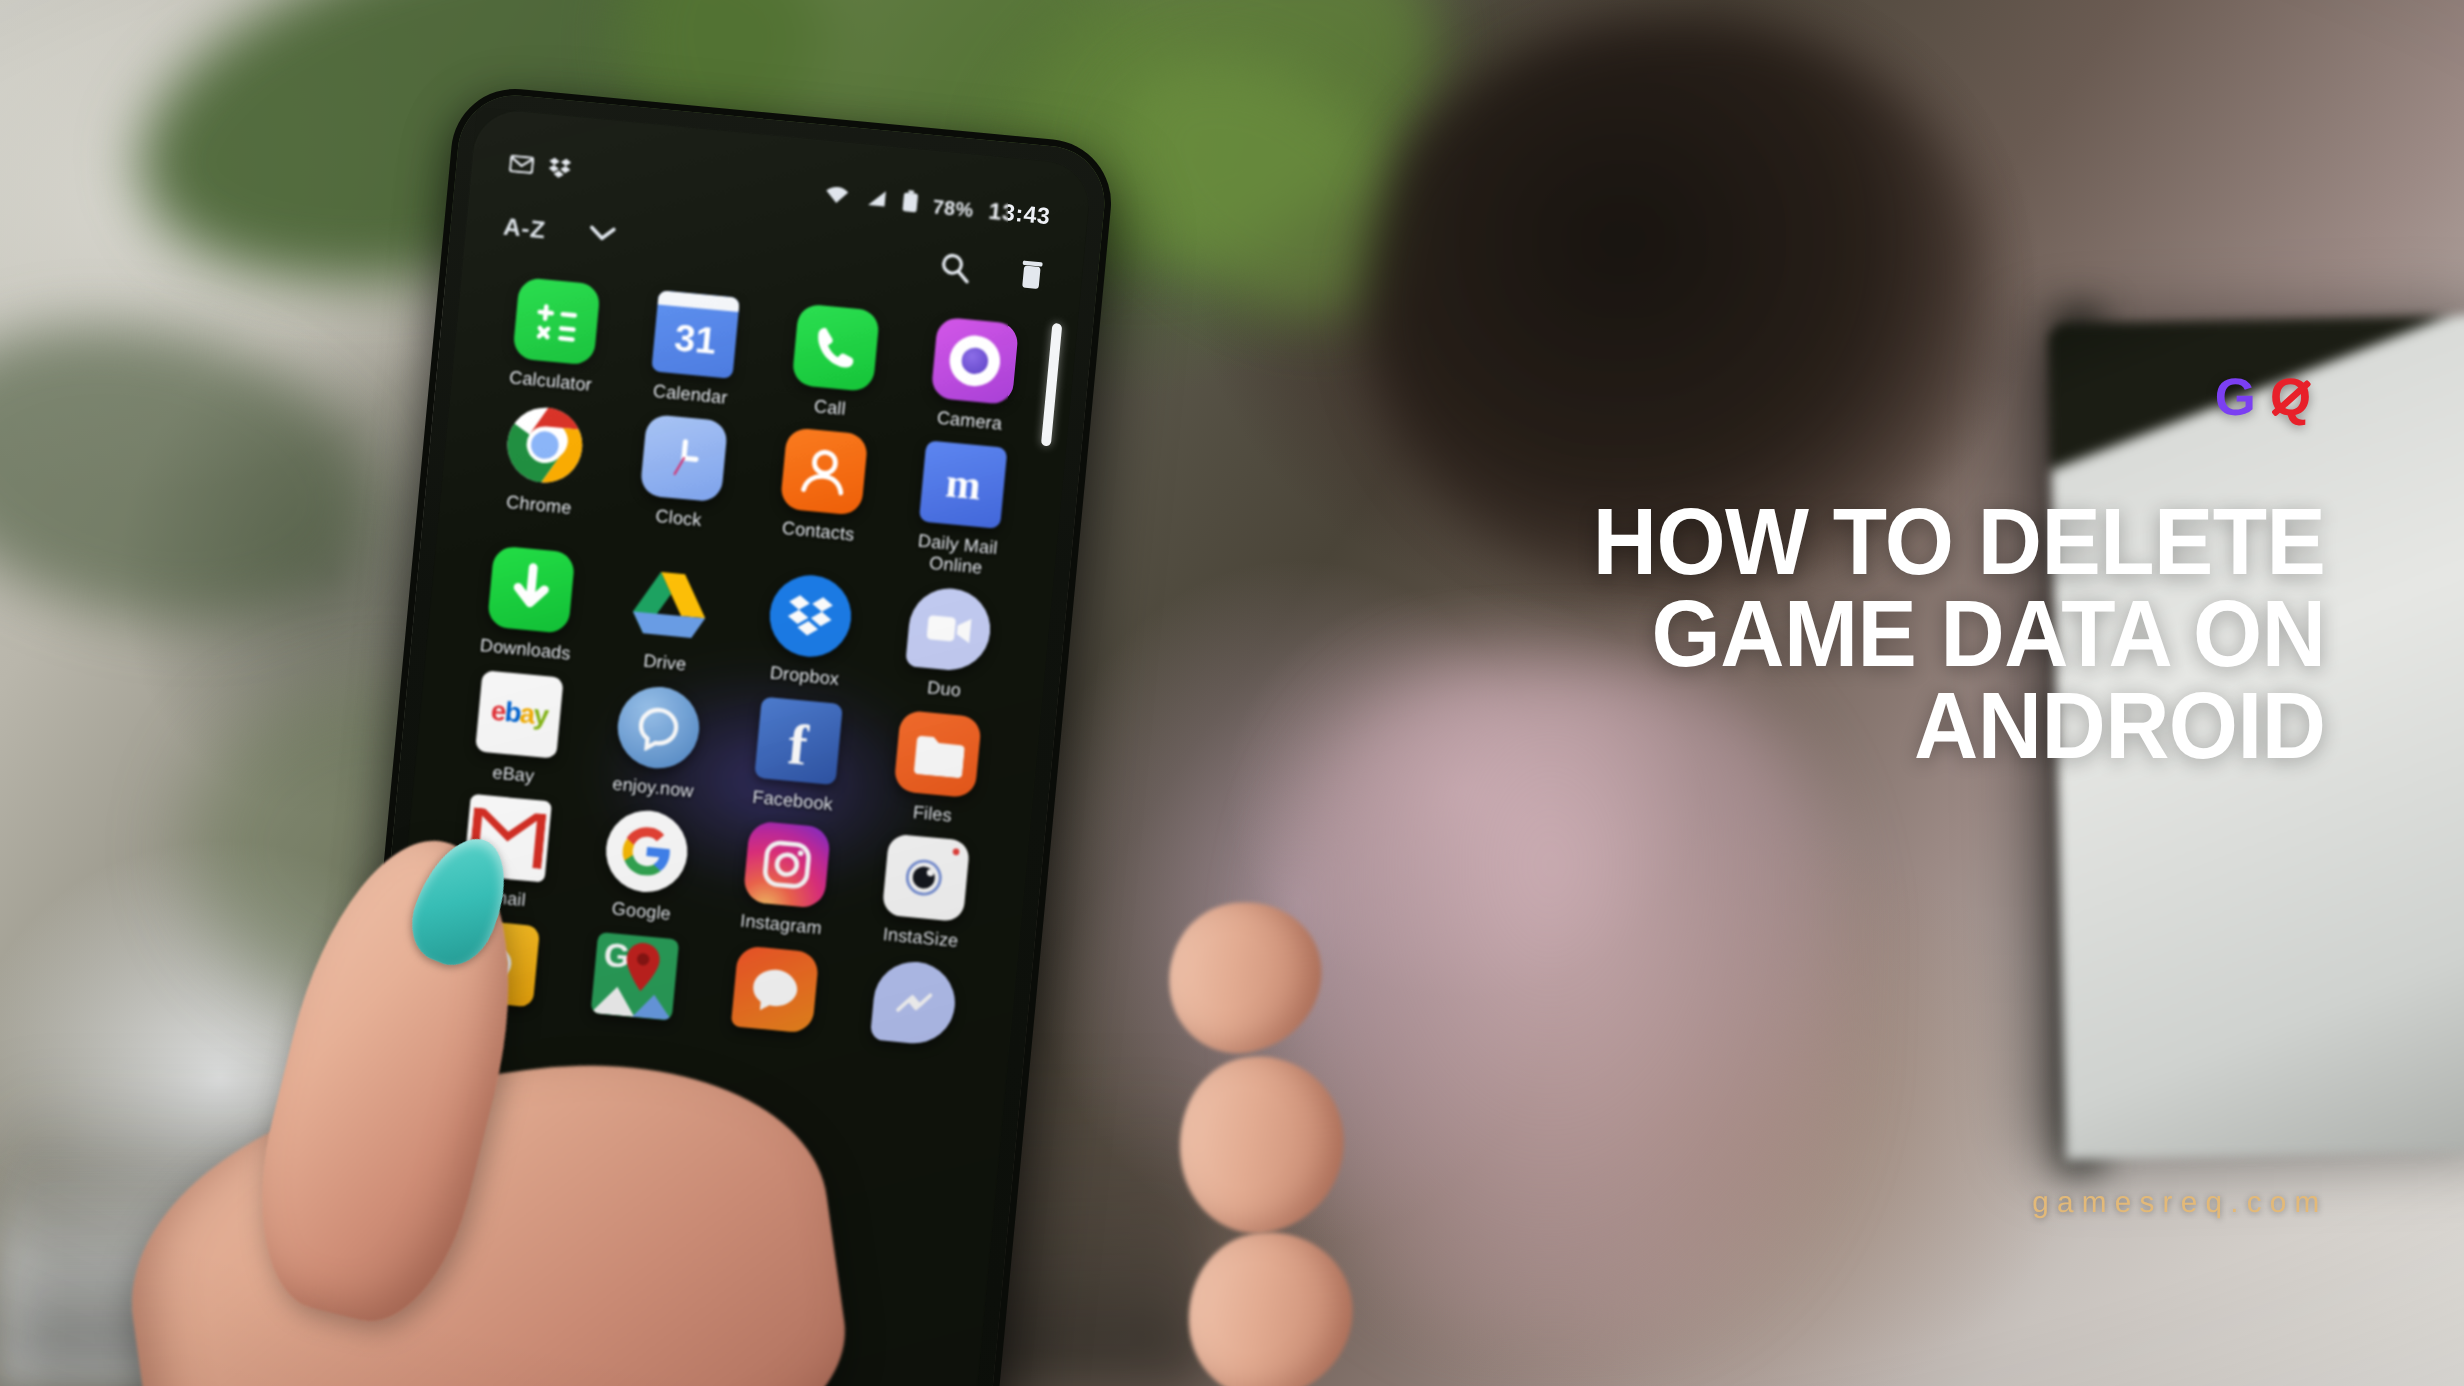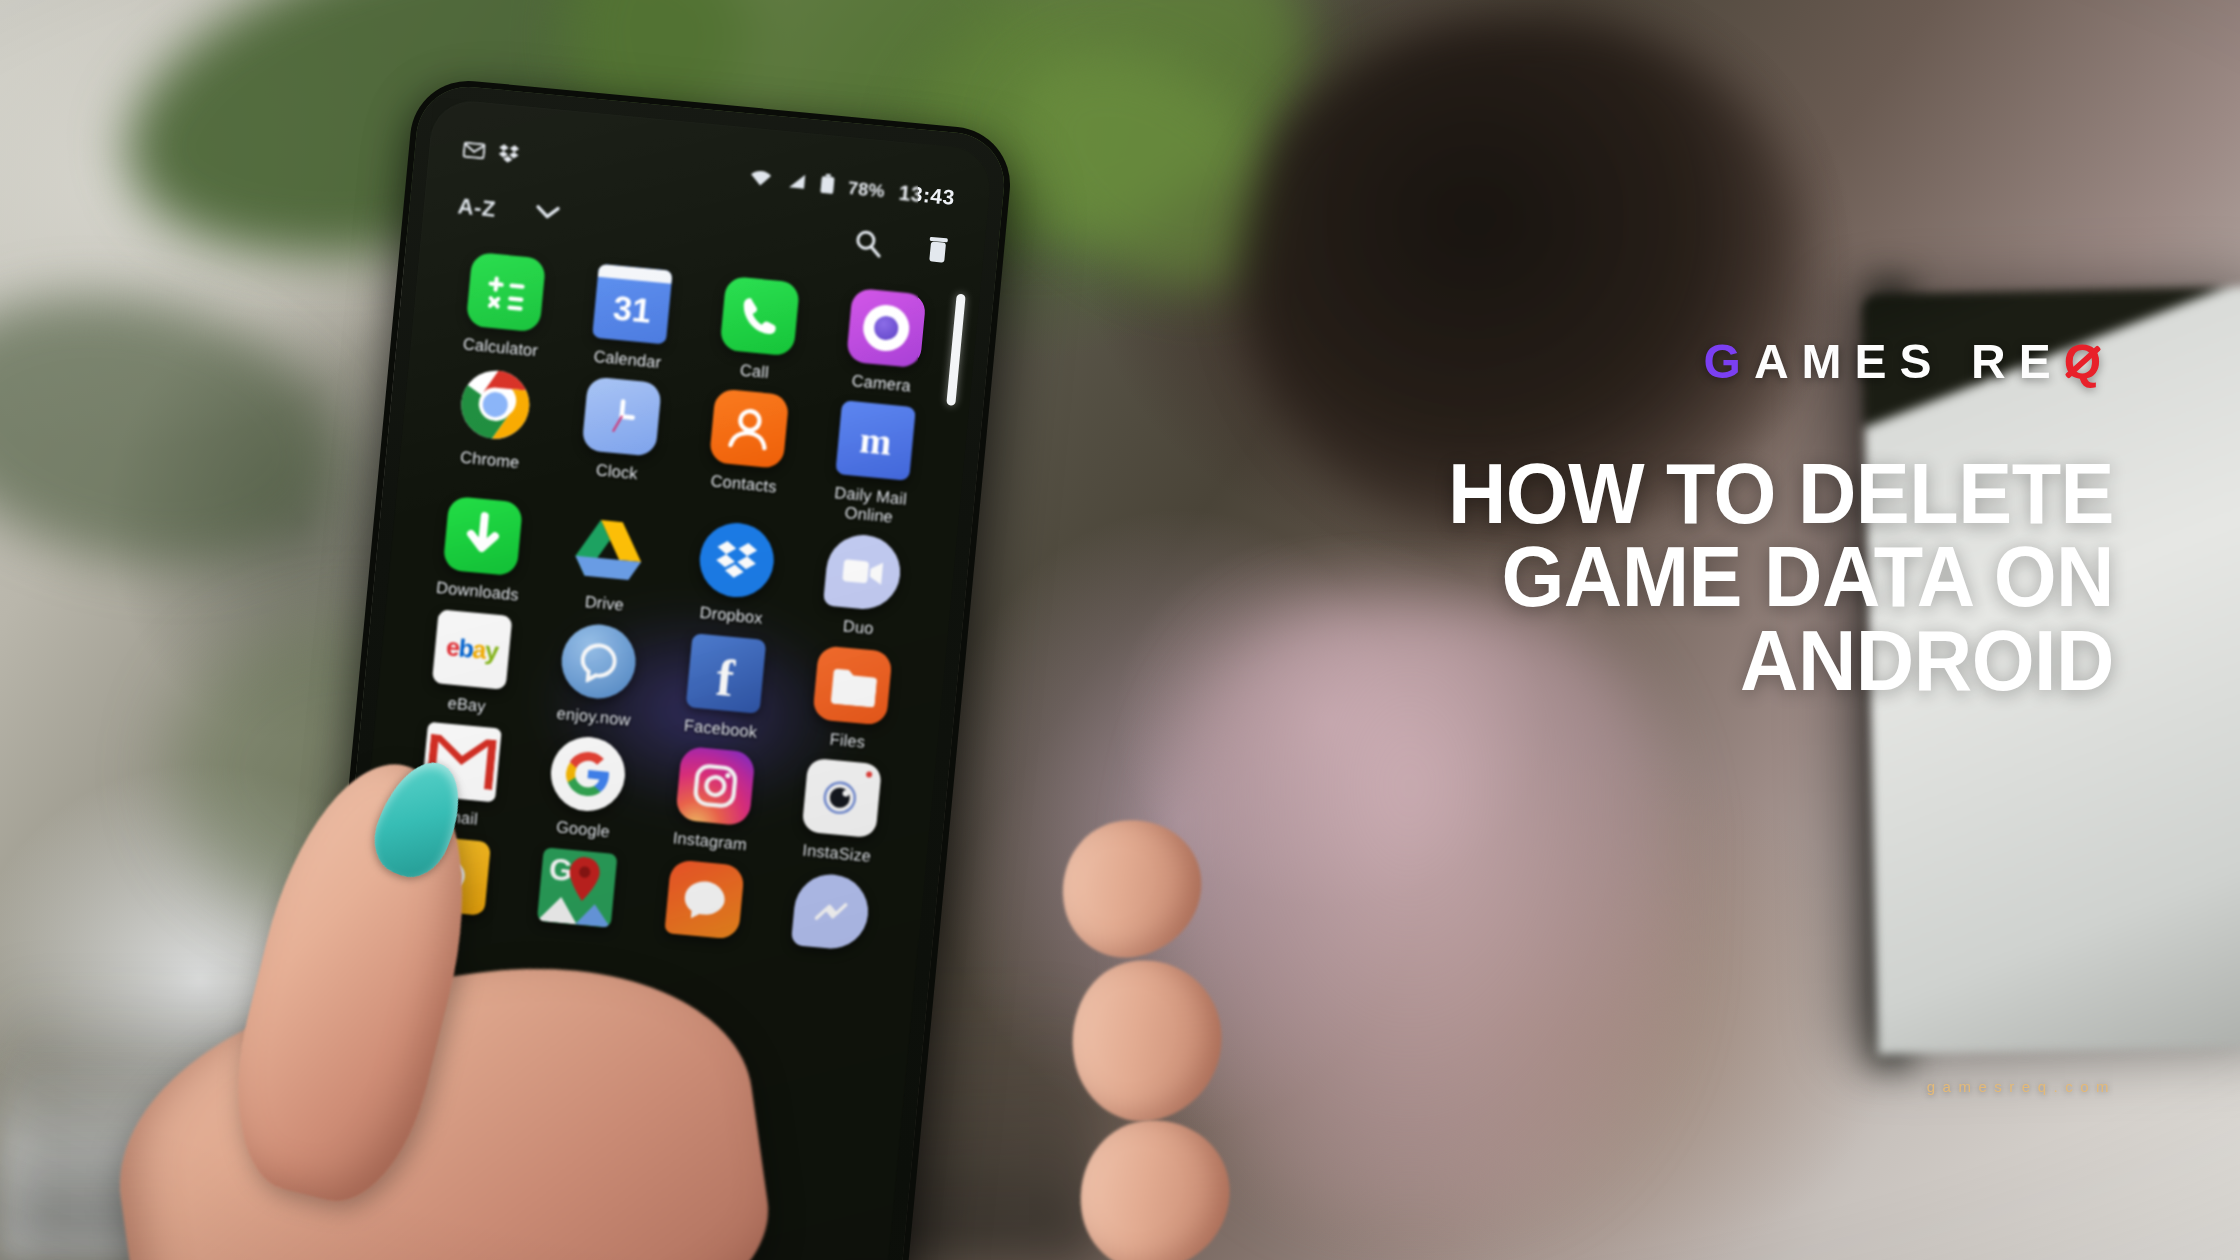--- a/index.html
+++ b/index.html
@@ -126,21 +126,21 @@
   .logo .slash{ position:absolute; left:-3px; top:50%; width:44px; height:6px; background:#e8202a;
     transform:translateY(-50%) rotate(-42deg); border-radius:2px; }
 
   .headline{ position:absolute; right:126px; top:452px; width:1010px; text-align:right;
     color:#ffffff; font-weight:700; font-size:86px; line-height:.97; letter-spacing:-.5px;
     text-transform:uppercase; font-family:"Liberation Sans", sans-serif;
     transform:scaleX(.94); transform-origin:100% 0;
     text-shadow:0 3px 18px rgba(0,0,0,.3); }
   .headline .ln{ display:block; }
 
-  .url{ position:absolute; right:124px; top:1078px; color:#e3b978; font-size:15px;
+  .url{ position:absolute; right:124px; top:1078px; color:#e3b978; font-size:27px;
     letter-spacing:7.5px; font-weight:400; text-shadow:0 1px 6px rgba(0,0,0,.35); }
 </style>
 </head>
 <body>
 
 <div id="stage">
 
   <div class="bg-base"></div>
   <div class="frond f1"></div>
   <div class="frond f2"></div>
@@ -480,21 +480,20 @@
   <div class="hand thumb"></div>
   <div class="hand nail"></div>
   <div class="hand fing fi1"></div>
   <div class="hand fing fi2"></div>
   <div class="hand fing fi3"></div>
 
   <div class="vignette"></div>
 
   <div class="logo">
     <span class="g">G</span>
-      <span class="w">AMES RE</span>
       <span class="qwrap"><span class="q">Q</span><span class="slash"></span></span>
   </div>
 
   <h1 class="headline">
     <span class="ln">HOW TO DELETE</span>
     <span class="ln">GAME DATA ON</span>
     <span class="ln">ANDROID</span>
   </h1>
 
   <div class="url">gamesreq.com</div>

